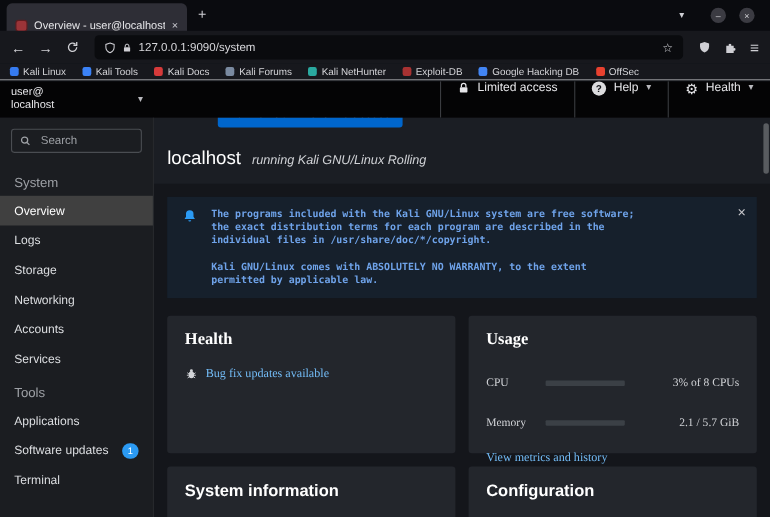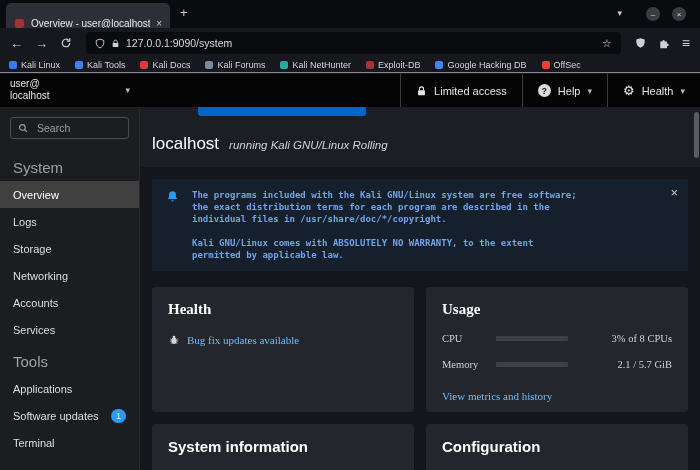--- a/index.html
+++ b/index.html
@@ -33,35 +33,35 @@
   .bookmarksbar{position:absolute;top:58px;left:0;right:0;height:15px;background:#17181d;
                 display:flex;align-items:center;gap:15px;padding:0 9px;border-bottom:1px solid #8a8c90;}
   .bm{display:flex;align-items:center;gap:4px;font-size:9px;color:#d4d4d8;white-space:nowrap;}
   .bm-ico{width:8px;height:8px;border-radius:2px;flex:none;}
 
   
   .masthead{position:absolute;top:74px;left:0;right:0;height:33px;background:#040405;display:flex;}
   .user-block{width:140px;position:relative;padding:4px 10px;font-size:10px;line-height:12px;color:#e6e6e9;}
   .user-caret{position:absolute;right:10px;top:10px;font-size:9px;color:#b9b9be;}
   .mast-right{margin-left:auto;display:flex;align-items:stretch;}
-  .mast-item{display:flex;align-items:center;gap:7px;padding:0 15px;font-size:11px;
+  .mast-item{display:flex;gap:7px;padding:0 15px;font-size:11px;
              border-left:1px solid #3a3c40;color:#e6e6e9;}
   .help-q{width:13px;height:13px;border-radius:50%;background:#dcdcde;color:#17181d;font-size:9px;
           font-weight:bold;display:flex;align-items:center;justify-content:center;}
   .gear{font-size:13px;color:#e6e6e9;line-height:1;}
   .mast-caret{font-size:9px;color:#b9b9be;}
 
   
   .sidebar{position:absolute;top:107px;left:0;width:140px;bottom:0;background:#1b1d21;border-right:1px solid #26282c;}
   .search{margin:10px;height:22px;border:1px solid #4a4d52;border-radius:3px;display:flex;align-items:center;
           gap:9px;padding:0 7px;background:#1b1d21;}
   .search input{background:transparent;border:none;outline:none;color:#c9cbce;font-size:10.5px;width:100%;
                 font-family:"Liberation Sans",sans-serif;}
   .search input::placeholder{color:#9ea1a6;}
-  .section-label{font-size:15px;color:#9ea1a6;padding:10px 13px 5px;}
+  .section-label{font-size:12px;color:#9ea1a6;padding:10px 13px 5px;}
   .nav-item{height:27px;display:flex;align-items:center;padding:0 13px;font-size:11px;color:#dcdee1;cursor:default;}
   .nav-item.active{background:#404040;color:#ffffff;padding-left:13px;}
   .badge{margin-left:auto;background:#2b9af3;color:#fff;font-size:8.5px;min-width:15px;height:14px;
          border-radius:7px;display:flex;align-items:center;justify-content:center;padding:0 4px;}
 
   
   .main{position:absolute;top:107px;left:140px;right:0;bottom:0;background:#14161b;overflow:hidden;}
   .page-header{position:relative;height:60px;background:#1b1e24;}
   .admin-btn{position:absolute;left:58px;top:-17px;height:26px;padding:0 11px;background:#0066cc;color:#fff;
              font-size:11px;border:none;border-radius:3px;display:flex;align-items:center;white-space:nowrap;}
@@ -76,21 +76,21 @@
               font-weight:bold;white-space:pre-wrap;}
   .alert-close{position:absolute;right:10px;top:6px;font-size:13px;color:#c8c8cc;cursor:default;}
 
   .cards{display:grid;grid-template-columns:1fr 1fr;gap:12px;margin-top:16px;}
   .card{background:#23262c;border-radius:3px;padding:14px 16px;}
   .card.tall{height:125px;font-family:Liberation Serif, serif;}
   .card.clipped{height:120px;}
   .card-title{font-size:15px;font-weight:bold;color:#ffffff;}
   .health-row{display:flex;align-items:center;gap:7px;margin-top:16px;font-size:11px;}
   .link{color:#73bcf7;cursor:default;}
-  .usage-row{display:flex;align-items:center;margin-top:15px;font-size:10.5px;color:#d0d2d6;}
+  .usage-row{display:flex;align-items:center;margin-top:25px;font-size:10.5px;color:#d0d2d6;}
   .usage-label{width:54px;}
   .pbar{width:72px;height:5px;background:#3b4046;border-radius:1px;overflow:hidden;}
   .pfill{height:100%;background:#2b9af3;}
   .usage-val{margin-left:auto;}
   .metrics-link{margin-top:20px;font-size:11px;}
   .scroll-thumb{position:absolute;right:1px;top:5px;width:5px;height:46px;background:#595c60;border-radius:3px;}
 
   svg{display:block;}
 </style>
 </head>

